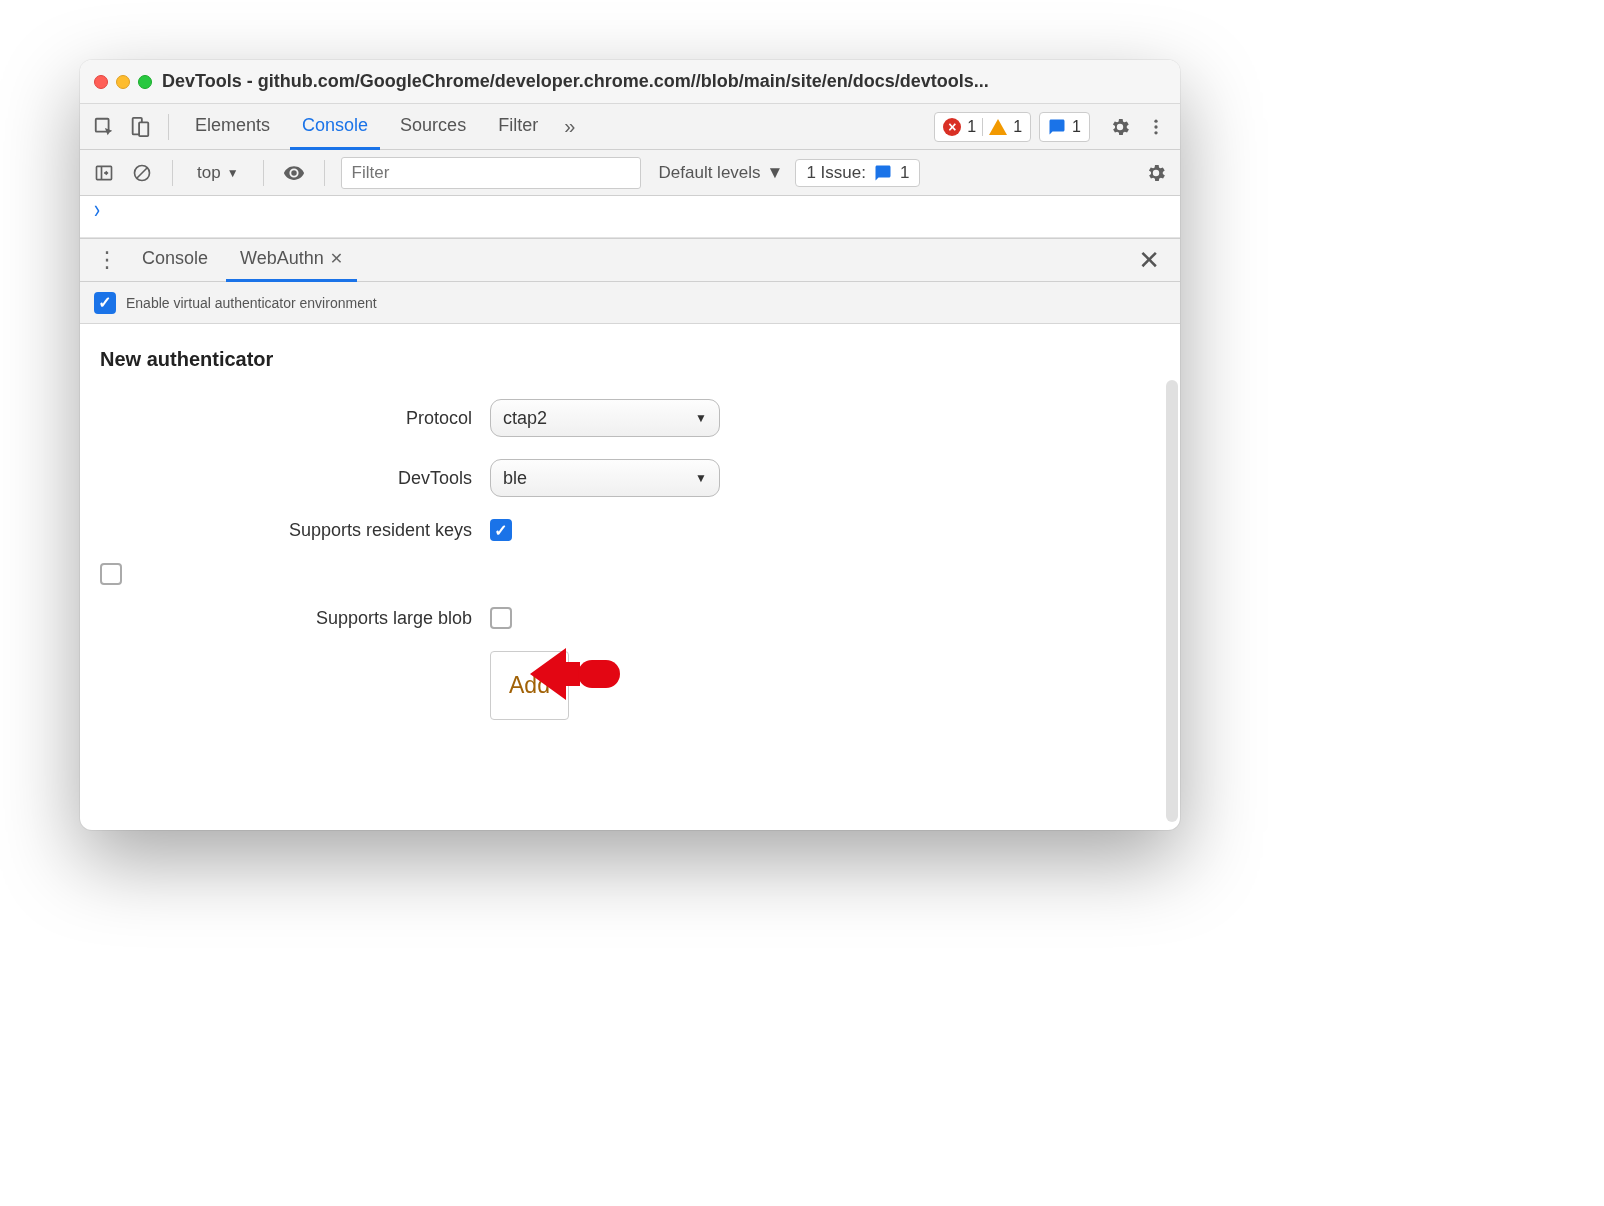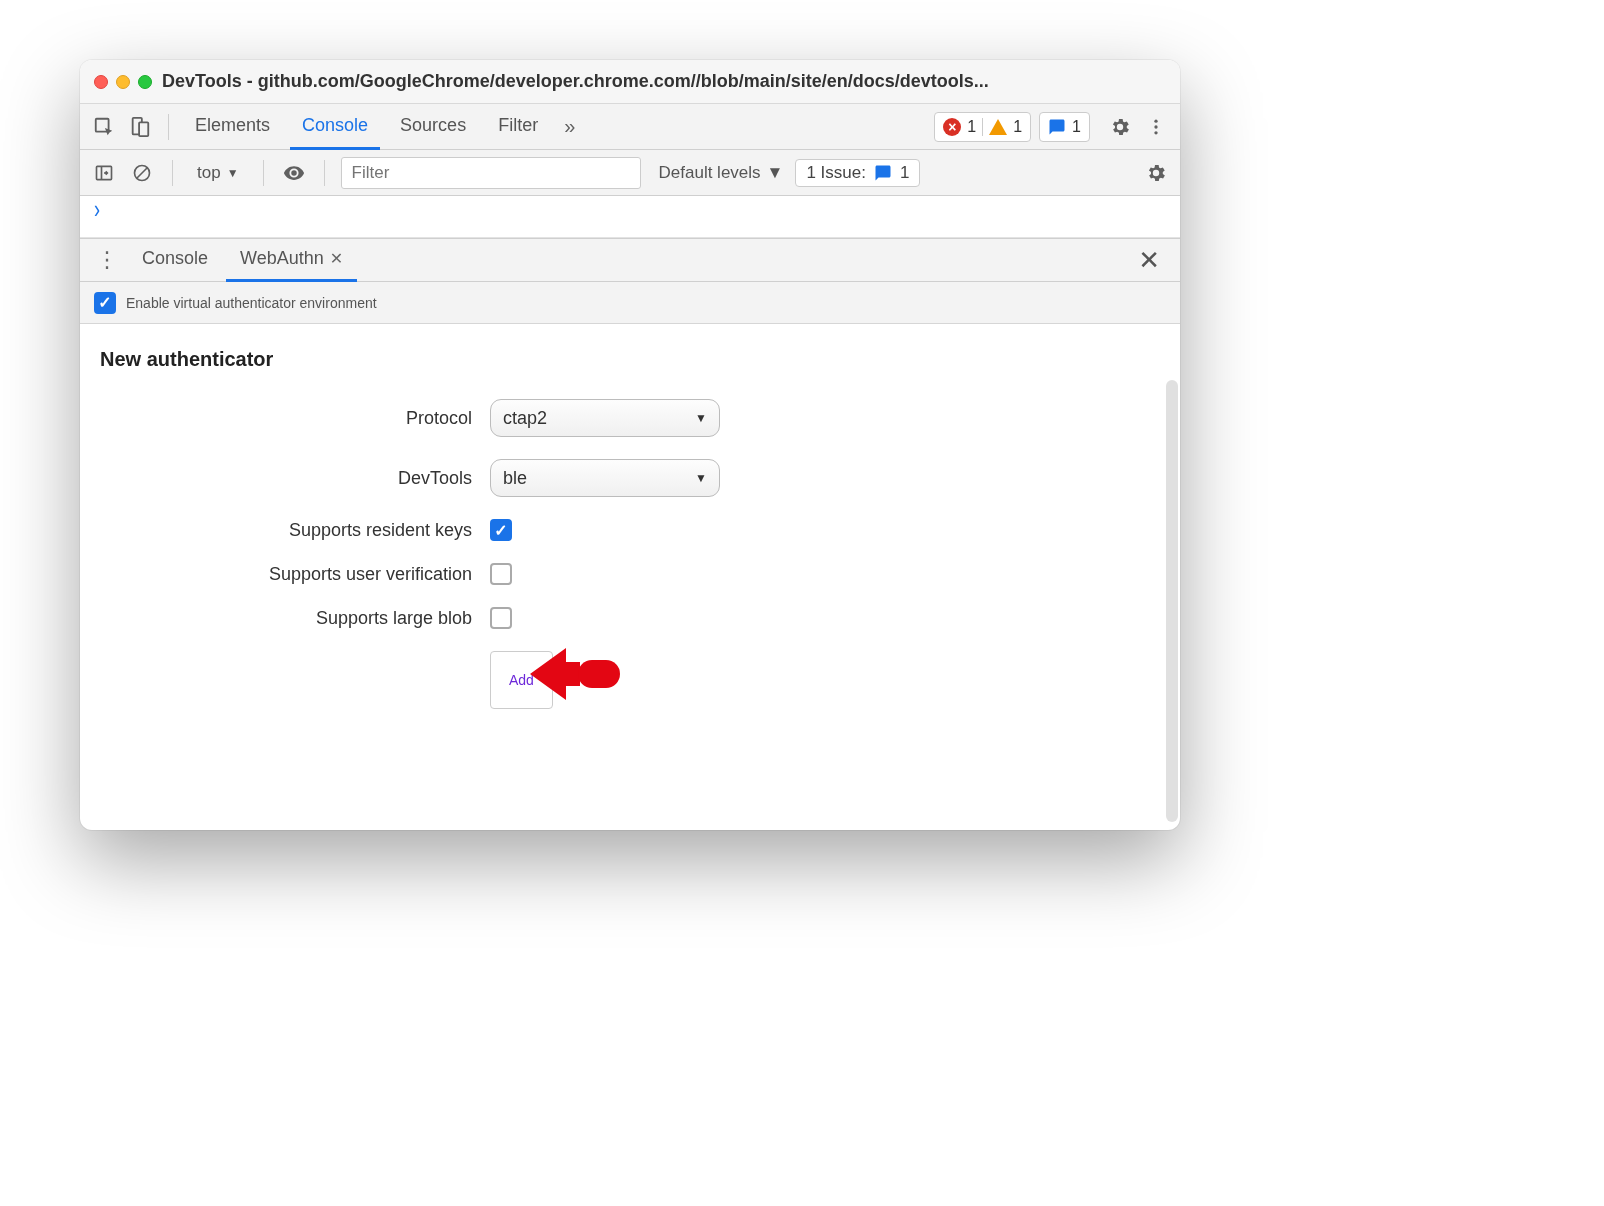--- a/index.html
+++ b/index.html
@@ -117,21 +117,21 @@
   .checkbox.checked { background: #1a73e8; border-color: #1a73e8; }
   .checkbox.checked::after { content: "✓"; color: #fff; font-size: 16px; font-weight: bold; }
 
   
   .form-area { flex: 1; overflow-y: auto; padding: 24px 20px; position: relative; }
   .form-title { font-size: 20px; font-weight: 700; color: #222; margin-bottom: 28px; }
   .form-row { display: flex; align-items: center; margin-bottom: 22px; }
   .form-label { width: 390px; text-align: right; padding-right: 18px; font-size: 18px; color: #333; }
   .select { width: 230px; height: 38px; border: 1px solid #bcbcbc; border-radius: 11px; background: linear-gradient(#fdfdfd,#f0f0f0); display: flex; align-items: center; justify-content: space-between; padding: 0 12px; font-size: 18px; color: #333; cursor: pointer; }
   .select .tri { font-size: 12px; color: #333; }
-  .add-btn { border: 1px solid #ccc; border-radius: 4px; padding: 20px 18px; font-size: 14px; color: #6d28d9; background: #fff; cursor: pointer; }
+  .add-btn { border: 1px solid #ccc; border-radius: 4px; padding: 20px 18px; font-size: 23px; color: #a16207; background: #fff; cursor: pointer; }
 
   
   .arrow-annot { position: absolute; left: 450px; top: 310px; pointer-events: none; }
 
   
   .scroll-track { position: absolute; right: 2px; top: 320px; bottom: 8px; width: 12px; background: rgba(0,0,0,0.12); border-radius: 6px; }
 
   svg { display: block; }
 </style>
 </head>
@@ -280,21 +280,20 @@
         <span class="tri">▼</span>
       </div>
     </div>
 
     <div class="form-row">
       <div class="form-label">Supports resident keys</div>
       <span class="checkbox checked"></span>
     </div>
 
     <div class="form-row">
-      <div class="form-label">Supports user verification</div>
       <span class="checkbox"></span>
     </div>
 
     <div class="form-row">
       <div class="form-label">Supports large blob</div>
       <span class="checkbox"></span>
     </div>
 
     <div class="form-row">
       <div class="form-label"></div>

